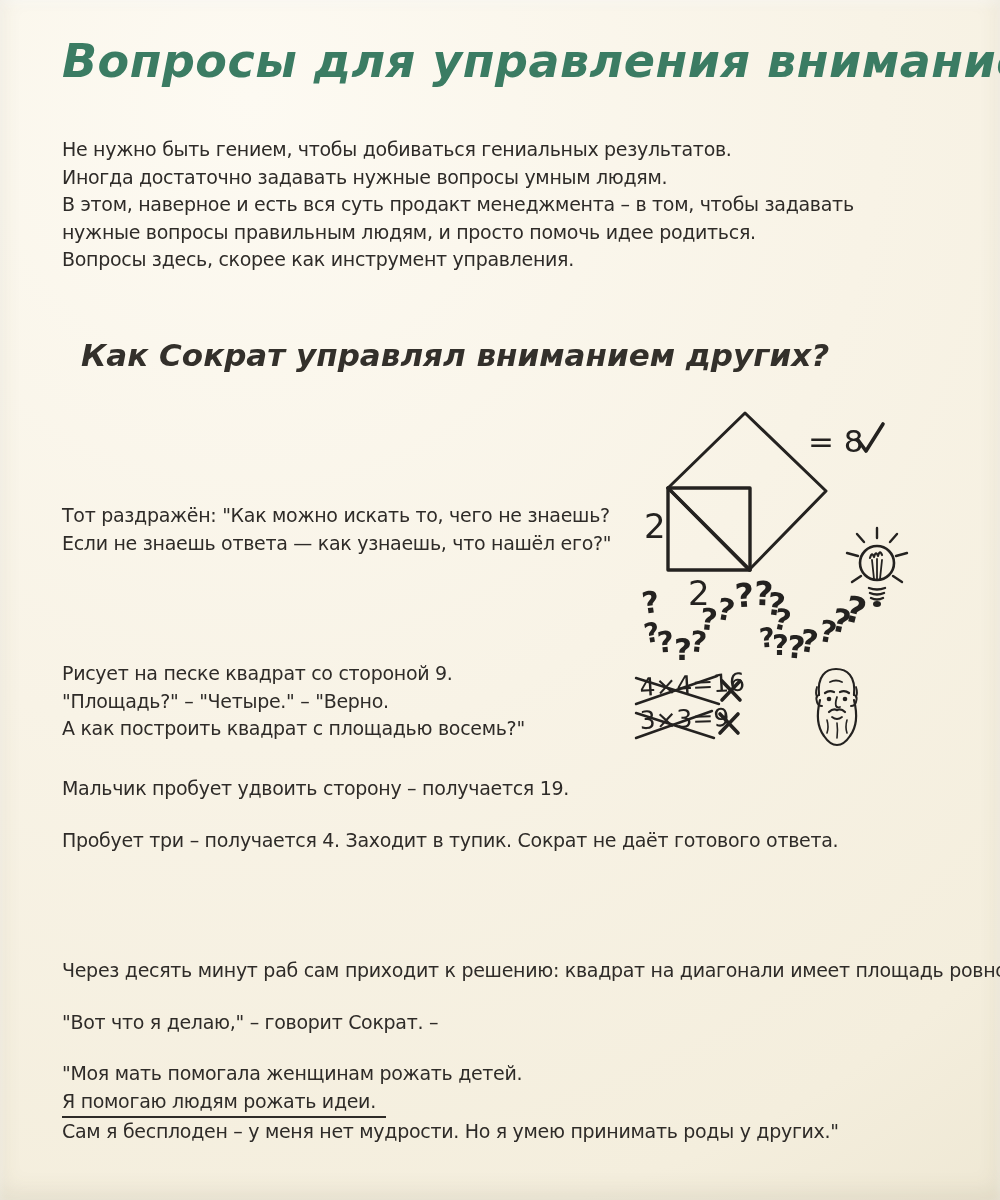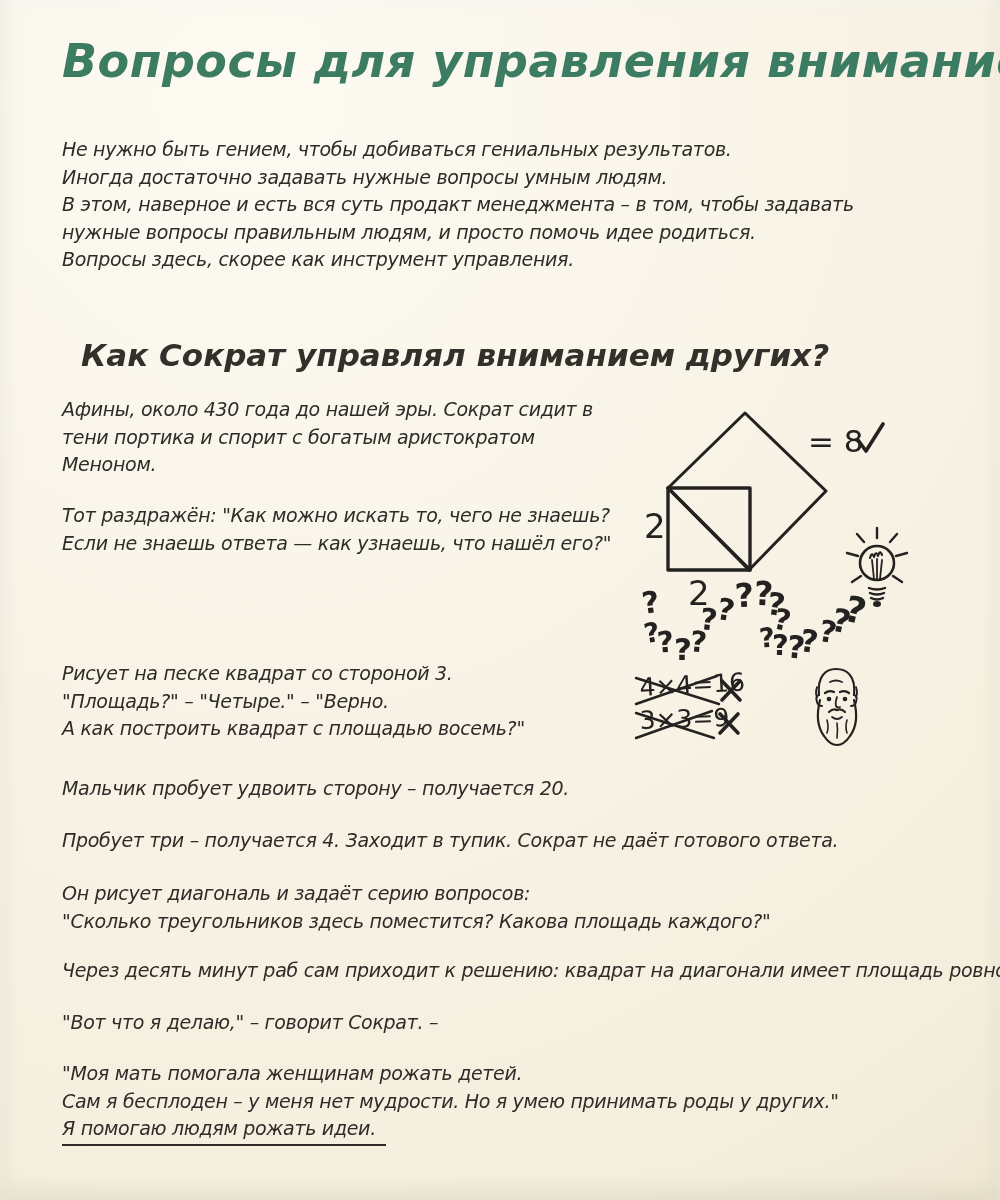--- a/index.html
+++ b/index.html
@@ -16,21 +16,21 @@
     color:#3b7c63;letter-spacing:0.5px;white-space:nowrap;
   }
   .subtitle{
     position:absolute;left:64px;top:320px;margin:17px;
     font-size:31px;font-weight:bold;font-style:italic;
     color:#33302b;white-space:nowrap;
   }
   .para{
     position:absolute;left:62px;
     font-size:19px;line-height:27.5px;letter-spacing:-0.3px;
-    white-space:pre;color:#2e2b28;font-style:italic;
+    white-space:pre;color:#2e2b28;
   }
   .quote div{line-height:27.5px;}
   .underlined{
     display:inline-block;border-bottom:2px solid #2e2b28;
     padding-right:10px;padding-bottom:1px;
   }
   .illustration{position:absolute;left:630px;top:388px;}
   .ink-stroke{stroke:#242220;fill:none;stroke-linecap:round;stroke-linejoin:round;}
   .ink-text{fill:#242220;font-family:"DejaVu Sans",sans-serif;}
 </style>
@@ -42,39 +42,34 @@
   <h1 class="title">Вопросы для управления вниманием</h1>
 
   <div class="para" style="top:136px">Не нужно быть гением, чтобы добиваться гениальных результатов.
 Иногда достаточно задавать нужные вопросы умным людям.
 В этом, наверное и есть вся суть продакт менеджмента – в том, чтобы задавать
 нужные вопросы правильным людям, и просто помочь идее родиться.
 Вопросы здесь, скорее как инструмент управления.</div>
 
   <h2 class="subtitle">Как Сократ управлял вниманием других?</h2>
 
-  <div class="para" style="top:396px">Афины, около 430 года до нашей эры. Сократ сидит в
-тени портика и спорит с богатым аристократом
-Меноном.</div>
   <div class="para" style="top:502px">Тот раздражён: "Как можно искать то, чего не знаешь?
 Если не знаешь ответа — как узнаешь, что нашёл его?"</div>
-  <div class="para" style="top:660px">Рисует на песке квадрат со стороной 3.
+  <div class="para" style="top:660px">Рисует на песке квадрат со стороной 9.
 "Площадь?" – "Четыре." – "Верно.
 А как построить квадрат с площадью восемь?"</div>
-  <div class="para" style="top:775px">Мальчик пробует удвоить сторону – получается 20.</div>
+  <div class="para" style="top:775px">Мальчик пробует удвоить сторону – получается 19.</div>
   <div class="para" style="top:827px">Пробует три – получается 4. Заходит в тупик. Сократ не даёт готового ответа.</div>
-  <div class="para" style="top:880px">Он рисует диагональ и задаёт серию вопросов:
-"Сколько треугольников здесь поместится? Какова площадь каждого?"</div>
   <div class="para" style="top:957px">Через десять минут раб сам приходит к решению: квадрат на диагонали имеет площадь ровно 8.</div>
   <div class="para" style="top:1009px">"Вот что я делаю," – говорит Сократ. –</div>
 
   <div class="para quote" style="top:1060px;white-space:normal">
     <div>"Моя мать помогала женщинам рожать детей.</div>
+    <div><span class="underlined">Я помогаю людям рожать идеи.</span></div>
     <div>Сам я бесплоден – у меня нет мудрости. Но я умею принимать роды у других."</div>
-    <div><span class="underlined">Я помогаю людям рожать идеи.</span></div>
   </div>
 
   <svg class="illustration" width="350" height="372" viewBox="0 0 350 372">
 
     <polygon class="ink-stroke" stroke-width="3" points="115,25 196,103 119,182 38,100"></polygon>
 
     <rect class="ink-stroke" stroke-width="3.4" x="38" y="100" width="82" height="82"></rect>
     <line class="ink-stroke" stroke-width="3.4" x1="38" y1="100" x2="120" y2="182"></line>
 
     <text class="ink-text" x="14" y="150" font-size="34">2</text>

